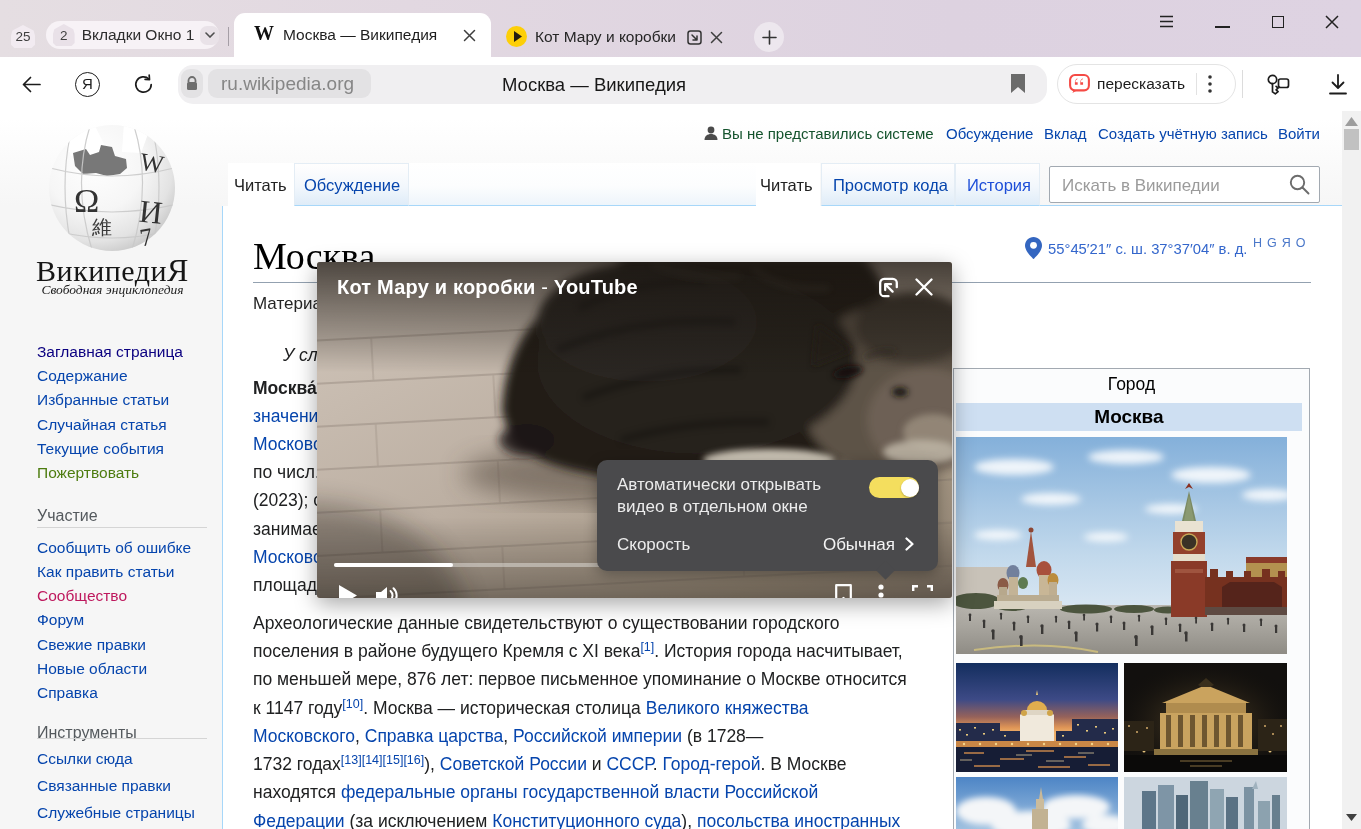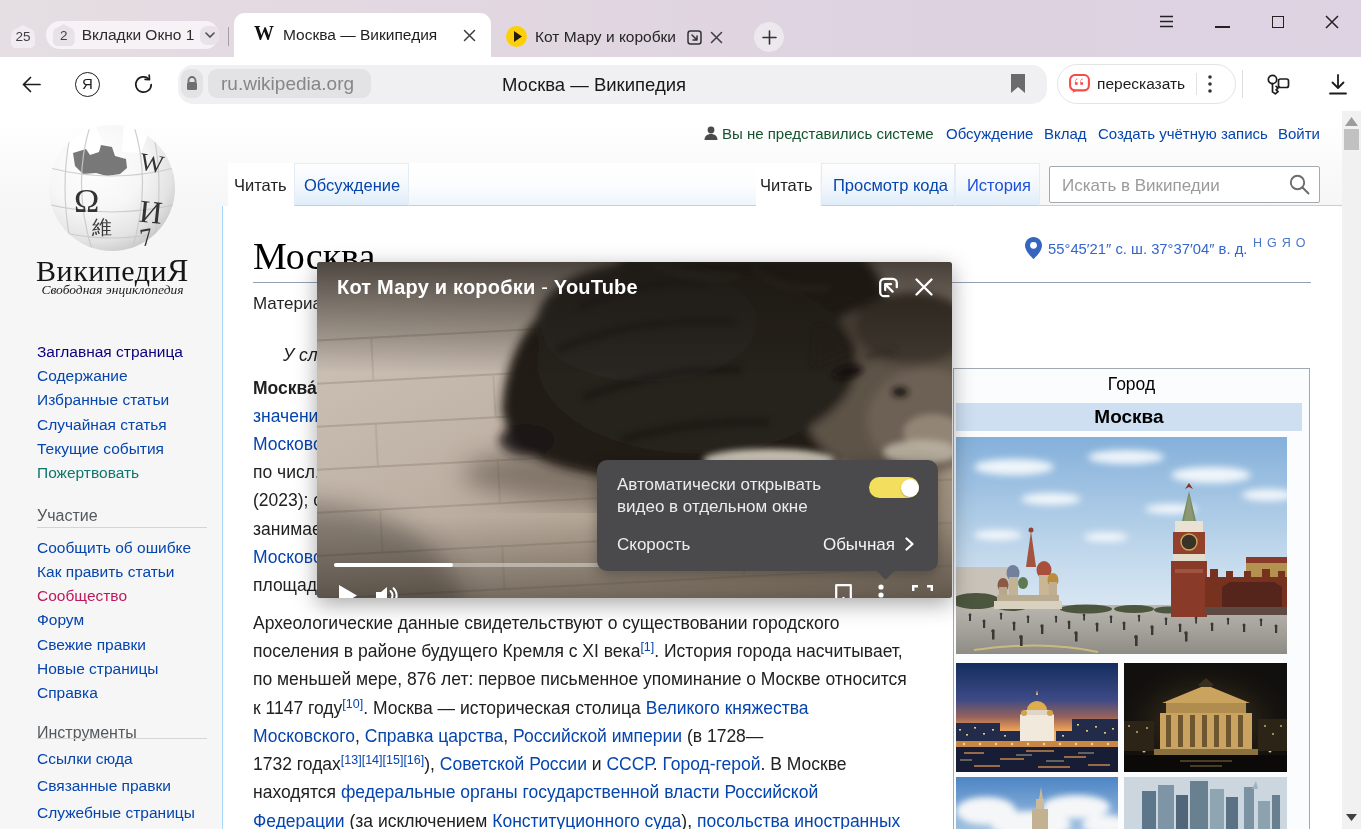--- a/index.html
+++ b/index.html
@@ -158,29 +158,29 @@
 <text x="100" y="124" font-family="Liberation Serif,serif" font-size="25" fill="#333" transform="rotate(-10 104 116)">7</text>
 </svg>
 <div class="a" style="left:0px;top:252px;width:225px;text-align:center;font-family:'Liberation Serif',serif;font-size:30px;color:#161616;letter-spacing:.5px">Википеди<span style="font-size:32px">Я</span></div>
 <div class="a" style="left:0px;top:282px;width:225px;text-align:center;font-family:'Liberation Serif',serif;font-style:italic;font-size:13.5px;color:#222">Свободная энциклопедия</div>
 
 <div class="a navl" style="top:343px;color:#0b0080">Заглавная страница</div>
 <div class="a navl" style="top:367px;color:#0645ad">Содержание</div>
 <div class="a navl" style="top:391px;color:#0645ad">Избранные статьи</div>
 <div class="a navl" style="top:416px;color:#0645ad">Случайная статья</div>
 <div class="a navl" style="top:440px;color:#0645ad">Текущие события</div>
-<div class="a navl" style="top:464px;color:#0f766e">Пожертвовать</div>
+<div class="a navl" style="top:464px;color:#4d7c0f">Пожертвовать</div>
 <div class="a navh" style="top:507px">Участие</div>
 <div class="a" style="left:37px;top:527px;width:170px;height:1px;background:#d5d5d5"></div>
 <div class="a navl" style="top:539px;color:#0645ad">Сообщить об ошибке</div>
 <div class="a navl" style="top:563px;color:#0645ad">Как править статьи</div>
 <div class="a navl" style="top:587px;color:#be185d">Сообщество</div>
 <div class="a navl" style="top:611px;color:#0645ad">Форум</div>
 <div class="a navl" style="top:636px;color:#0645ad">Свежие правки</div>
-<div class="a navl" style="top:660px;color:#0645ad">Новые страницы</div>
+<div class="a navl" style="top:660px;color:#0645ad">Новые области</div>
 <div class="a navl" style="top:684px;color:#0645ad">Справка</div>
 <div class="a navh" style="top:724px">Инструменты</div>
 <div class="a" style="left:37px;top:738px;width:170px;height:1px;background:#d5d5d5"></div>
 <div class="a navl" style="top:750px;color:#0645ad">Ссылки сюда</div>
 <div class="a navl" style="top:777px;color:#0645ad">Связанные правки</div>
 <div class="a navl" style="top:804px;color:#0645ad">Служебные страницы</div>
 
 <svg class="a" style="left:704px;top:126px" width="14" height="14" viewBox="0 0 14 14">
     <circle cx="7" cy="4" r="3.4" fill="#4a4a4a"></circle>
     <path d="M0.5 14c0-4 3-6 6.5-6s6.5 2 6.5 6z" fill="#4a4a4a"></path>

